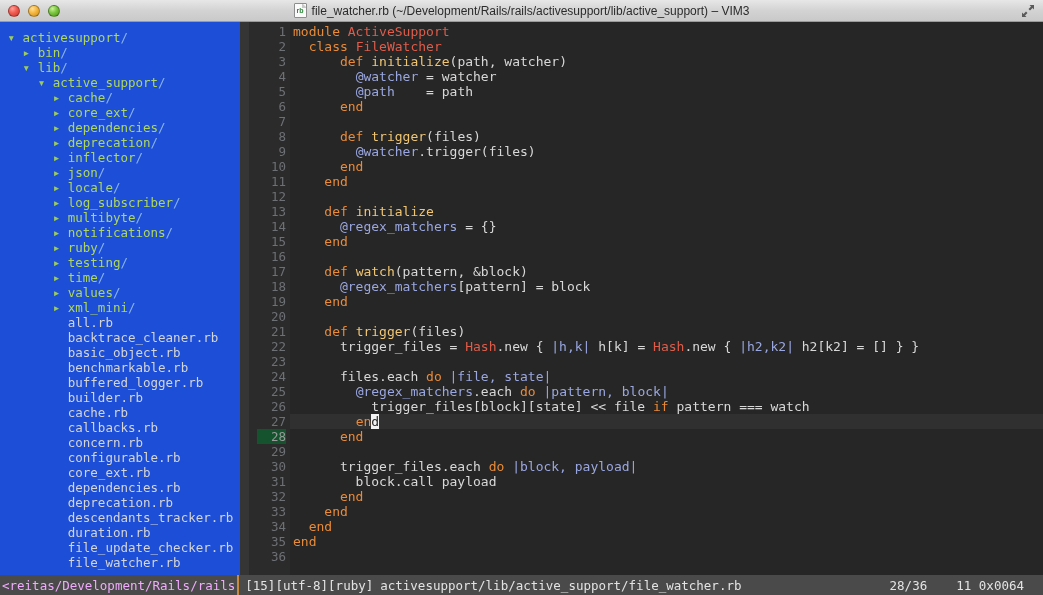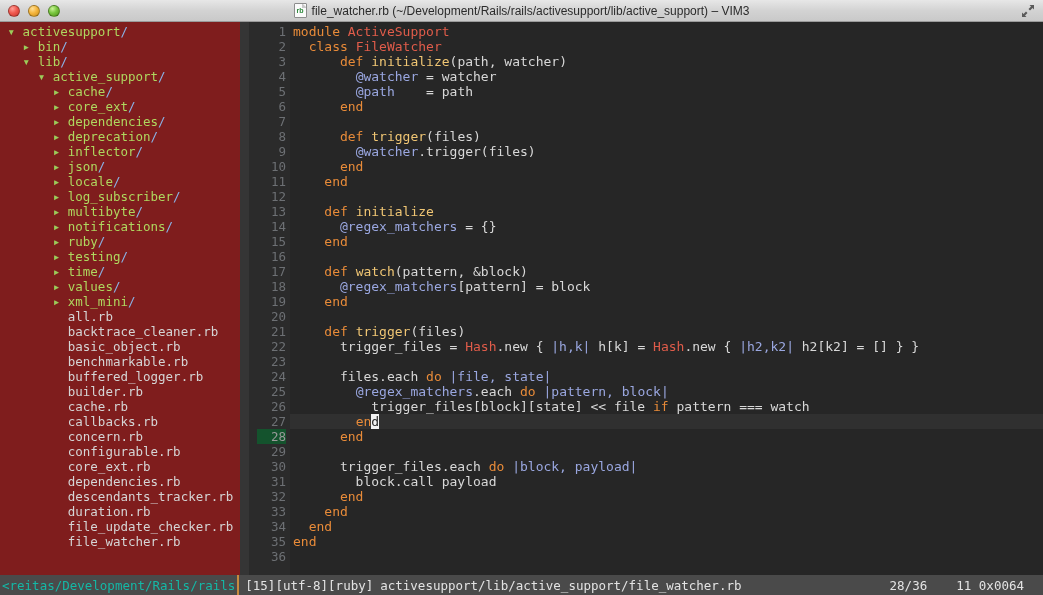--- a/index.html
+++ b/index.html
@@ -72,22 +72,22 @@
     width: 16px; height: 16px;
     cursor: pointer;
   }
 
   
   .body-area { flex: 1 1 auto; display: flex; min-height: 0; position: relative; }
 
   
   .sidebar {
     width: 240px; flex: 0 0 240px;
-    background: #7f1d1d;
-    padding-top: 2px;
+    background: #1d4ed8;
+    padding-top: 8px;
     overflow: hidden;
     font-size: 12.5px;
     line-height: 15px;
   }
   .tree-row { white-space: pre; height: 15px; display: block; }
   .arrow { color: #9ccc5a; }
   .dirname { color: #afd75f; }
   .slash { color: #8ab4e8; }
   .filename { color: #d5d5d5; }
 
@@ -139,21 +139,21 @@
   .statusbar {
     flex: 0 0 20px; height: 20px;
     background: #4a4a4a;
     display: flex; align-items: center;
     font-size: 12.5px;
     color: #e3e3e3;
     white-space: nowrap;
     overflow: hidden;
   }
   .status-left  { padding-left: 2px; display: flex; align-items: center; }
-  .status-tree  { color: #14b8a6; }
+  .status-tree  { color: #f0abfc; }
   .status-spacer { flex: 1 1 auto; }
   .status-right { padding-right: 19px; color: #e3e3e3; }
   .status-divider { width: 2px; height: 20px; background: #c78a3e; margin: 0 6px 0 2px; flex: 0 0 2px; }
   .status-file { color: #e3e3e3; }
 </style>
 </head>
 <body>
 
 <div id="app">
 
@@ -202,20 +202,21 @@
         <span class="tree-row"><span>       </span><span>  </span><span class="filename">basic_object.rb</span></span>
         <span class="tree-row"><span>       </span><span>  </span><span class="filename">benchmarkable.rb</span></span>
         <span class="tree-row"><span>       </span><span>  </span><span class="filename">buffered_logger.rb</span></span>
         <span class="tree-row"><span>       </span><span>  </span><span class="filename">builder.rb</span></span>
         <span class="tree-row"><span>       </span><span>  </span><span class="filename">cache.rb</span></span>
         <span class="tree-row"><span>       </span><span>  </span><span class="filename">callbacks.rb</span></span>
         <span class="tree-row"><span>       </span><span>  </span><span class="filename">concern.rb</span></span>
         <span class="tree-row"><span>       </span><span>  </span><span class="filename">configurable.rb</span></span>
         <span class="tree-row"><span>       </span><span>  </span><span class="filename">core_ext.rb</span></span>
         <span class="tree-row"><span>       </span><span>  </span><span class="filename">dependencies.rb</span></span>
+        <span class="tree-row"><span>       </span><span>  </span><span class="filename">deprecation.rb</span></span>
         <span class="tree-row"><span>       </span><span>  </span><span class="filename">descendants_tracker.rb</span></span>
         <span class="tree-row"><span>       </span><span>  </span><span class="filename">duration.rb</span></span>
         <span class="tree-row"><span>       </span><span>  </span><span class="filename">file_update_checker.rb</span></span>
         <span class="tree-row"><span>       </span><span>  </span><span class="filename">file_watcher.rb</span></span>
       </div>
 
     <div class="editor-wrap">
       <div class="split-bar"></div>
       <div class="sign-col"></div>
       <div class="gutter" id="gutter">

